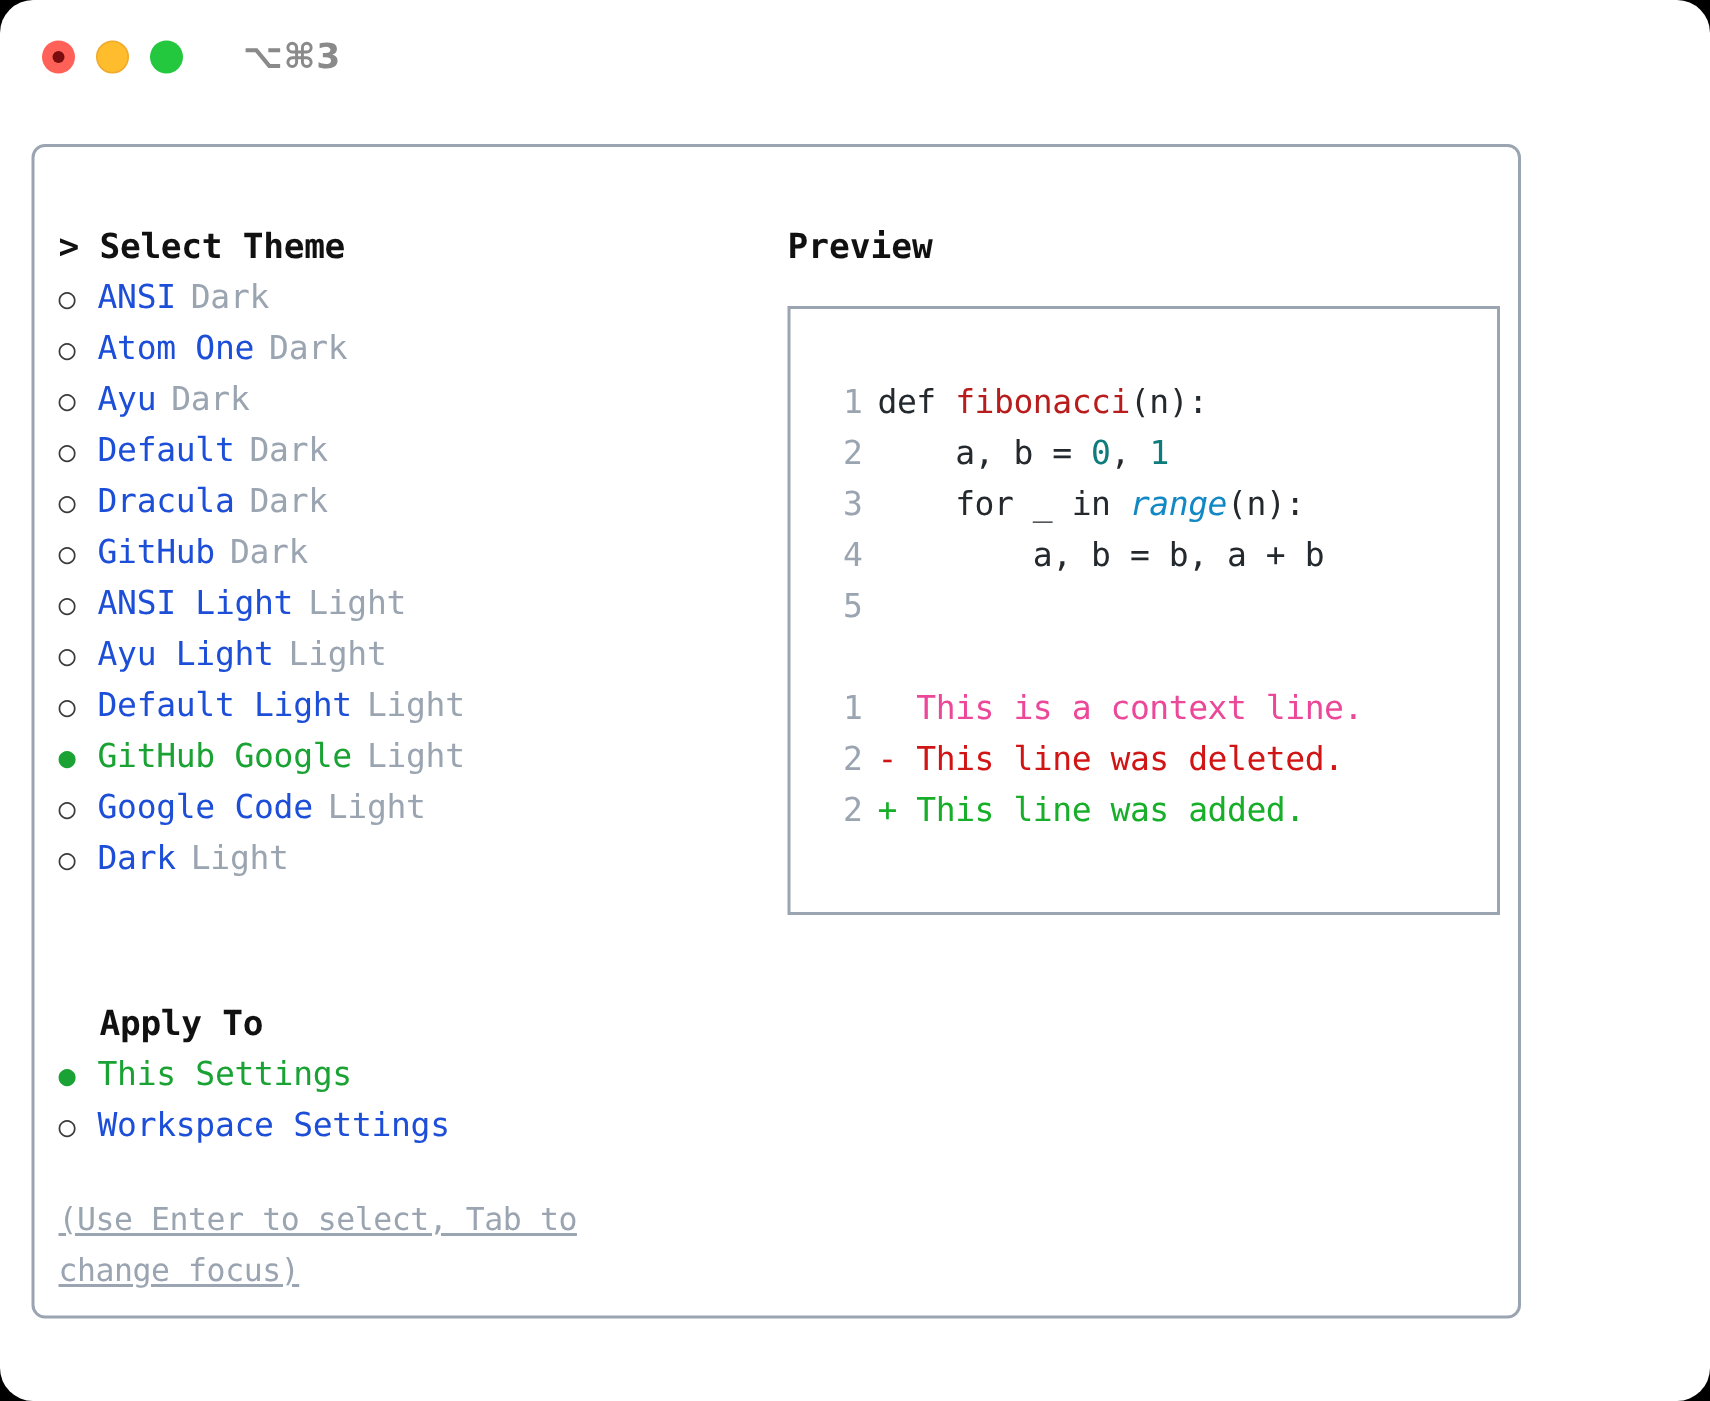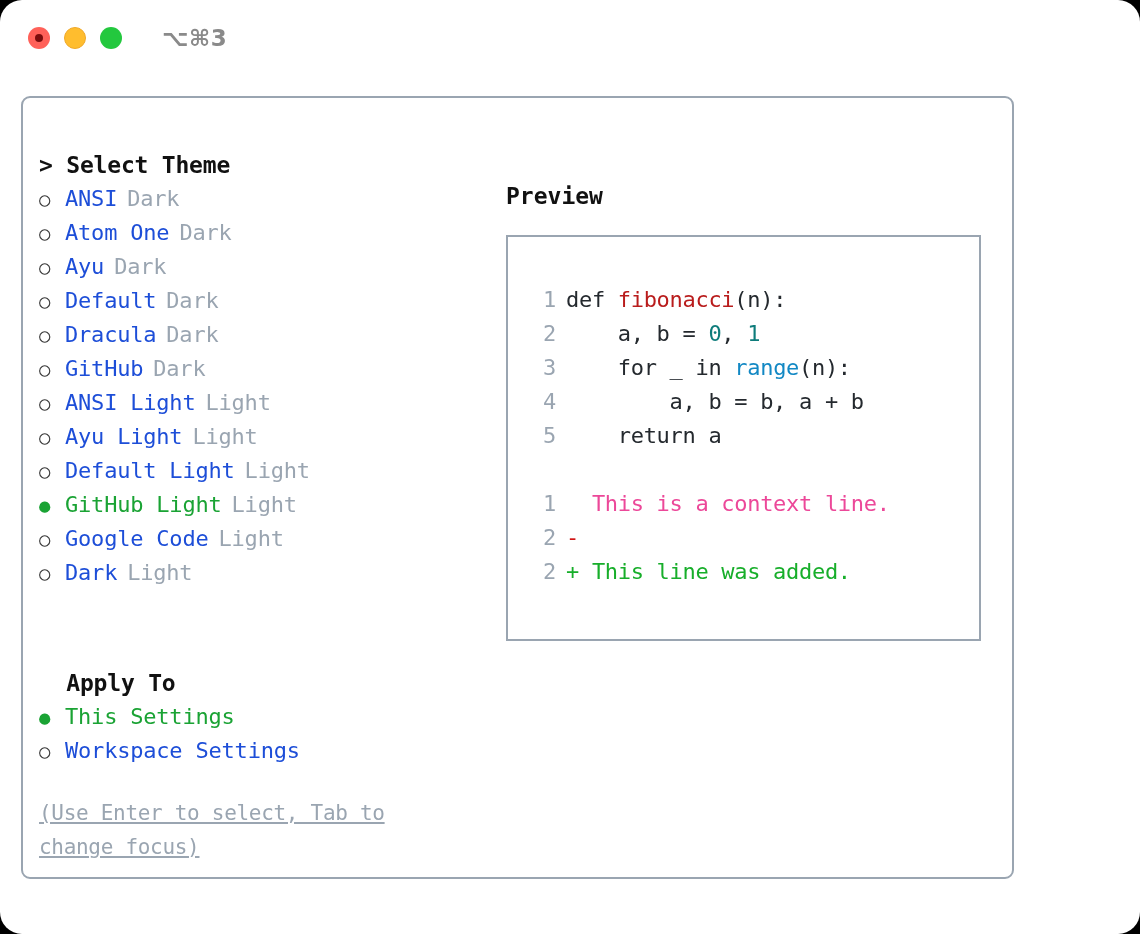--- a/index.html
+++ b/index.html
@@ -140,24 +140,23 @@
     font-size: 21px;
     line-height: 34px;
     width: 400px;
     letter-spacing: -0.3px;
     text-decoration: underline;
   }
 
   
   .right-col {
     position: absolute;
-    left: 483px;
+    left: 502px;
     top: 50px;
     width: 490px;
-    margin-top: 31px;
   }
   .preview-title {
     font-size: 23px;
     font-weight: 700;
     color: #111111;
     line-height: 34px;
     margin-bottom: 22px;
   }
   .preview-box {
     width: 475px;
@@ -179,21 +178,21 @@
     width: 30px;
     flex: 0 0 30px;
     color: #9aa5b1;
     text-align: right;
     margin-right: 10px;
   }
   .code-text { color: #24292e; }
 
   .tok-fn      { color: #b91c1c; }
   .tok-num     { color: #0e7c7b; }
-  .tok-builtin { color: #1288c4; }
+  .tok-builtin { color: #1288c4; font-style: italic; }
 
   .diff-ctx { color: #ec4899; }
   .diff-del { color: #d11515; }
   .diff-add { color: #17ae2a; }
 </style>
 </head>
 <body>
 
 <div class="window">
 
@@ -256,21 +255,21 @@
             <span class="opt-label">Ayu Light</span>
             <span class="opt-tag">Light</span>
           </div>
           <div class="opt-row">
             <span class="bullet">○</span>
             <span class="opt-label">Default Light</span>
             <span class="opt-tag">Light</span>
           </div>
           <div class="opt-row">
             <span class="bullet sel">●</span>
-            <span class="opt-label sel">GitHub Light</span>
+            <span class="opt-label sel">GitHub Google</span>
             <span class="opt-tag">Light</span>
           </div>
           <div class="opt-row">
             <span class="bullet">○</span>
             <span class="opt-label">Google Code</span>
             <span class="opt-tag">Light</span>
           </div>
           <div class="opt-row">
             <span class="bullet">○</span>
             <span class="opt-label">Dark</span>
@@ -313,34 +312,33 @@
             <div class="code-line">
               <span class="lineno">3</span>
               <span class="code-text"><span>    for _ in </span><span class="tok-builtin">range</span><span>(n):</span></span>
             </div>
             <div class="code-line">
               <span class="lineno">4</span>
               <span class="code-text">        a, b = b, a + b</span>
             </div>
             <div class="code-line">
               <span class="lineno">5</span>
-              <span class="code-text">    return a</span>
             </div>
           </div>
 
           <div class="code-line blank"></div>
 
           <div>
             <div class="code-line">
               <span class="lineno">1</span>
               <span class="diff-ctx">  </span><span class="diff-ctx">This is a context line.</span>
             </div>
             <div class="code-line">
               <span class="lineno">2</span>
-              <span class="diff-del">- </span>
+              <span class="diff-del">- </span><span class="diff-del">This line was deleted.</span>
             </div>
             <div class="code-line">
               <span class="lineno">2</span>
               <span class="diff-add">+ </span><span class="diff-add">This line was added.</span>
             </div>
           </div>
 
         </div>
       </div>
 

